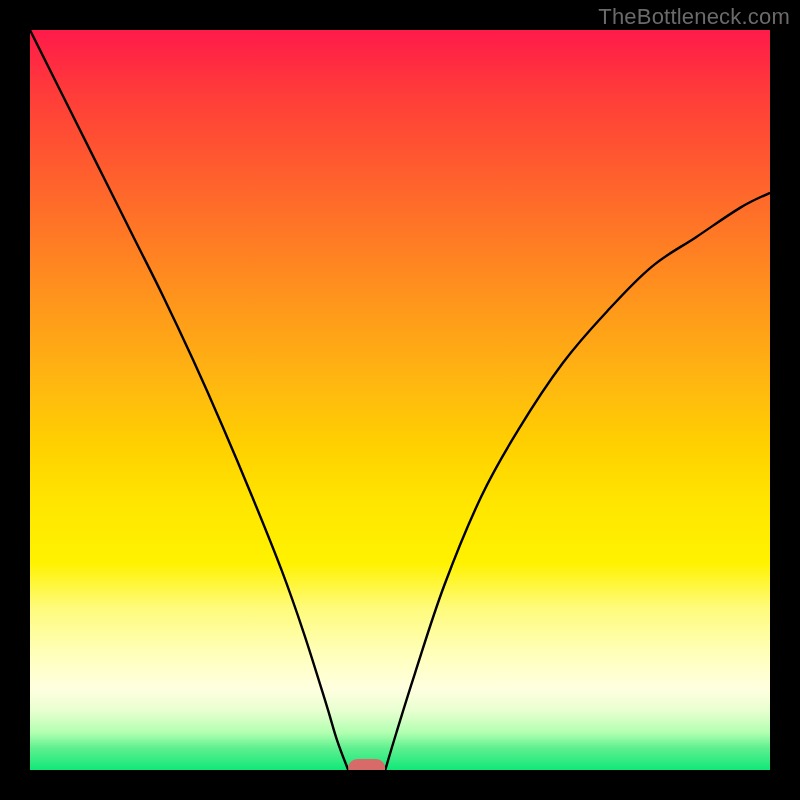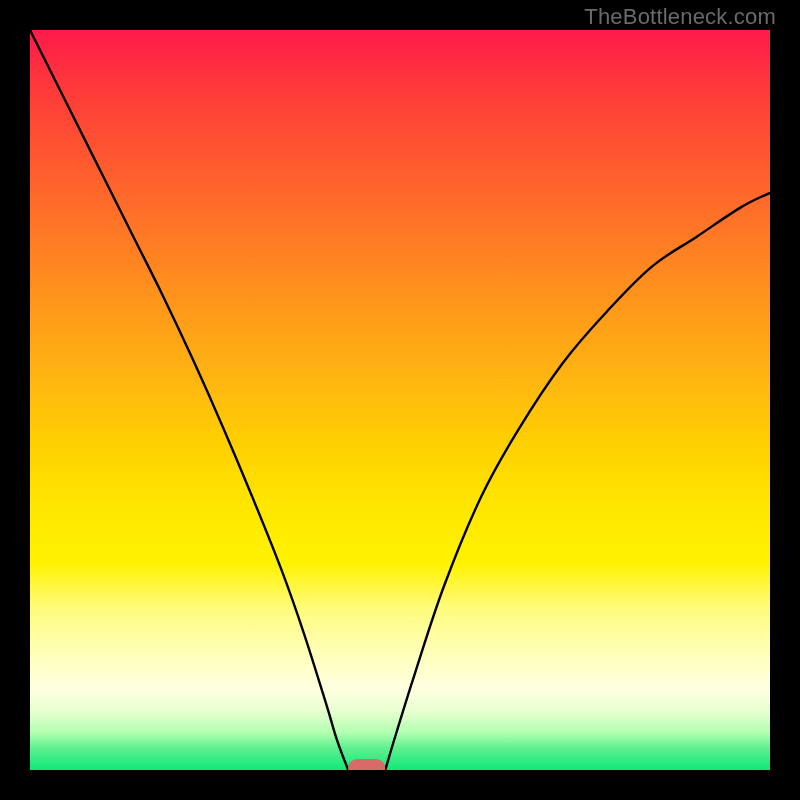--- a/index.html
+++ b/index.html
@@ -38,21 +38,21 @@
       #ffffe0 89%,
       #e8ffd0 92%,
       #b0ffb0 95%,
       #60f090 97%,
       #10e878 100%
     );
   }
   .watermark {
     position: absolute;
     top: 4px;
-    right: 24px;
+    right: 10px;
     color: #6a6a6a;
     font-size: 22px;
     letter-spacing: 0.2px;
     user-select: none;
   }
   svg.curve {
     position: absolute;
     left: 0;
     top: 0;
     width: 740px;

